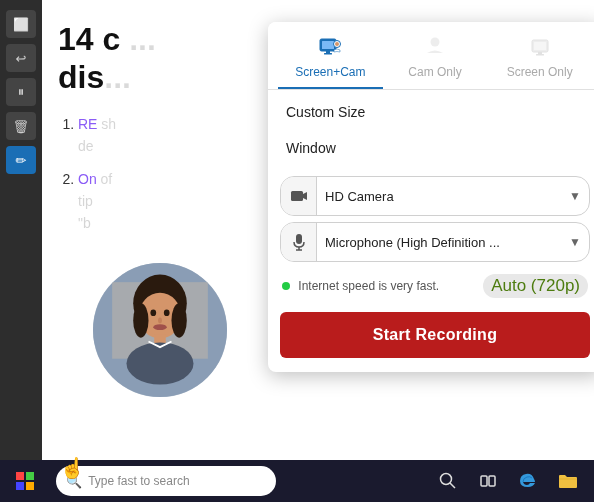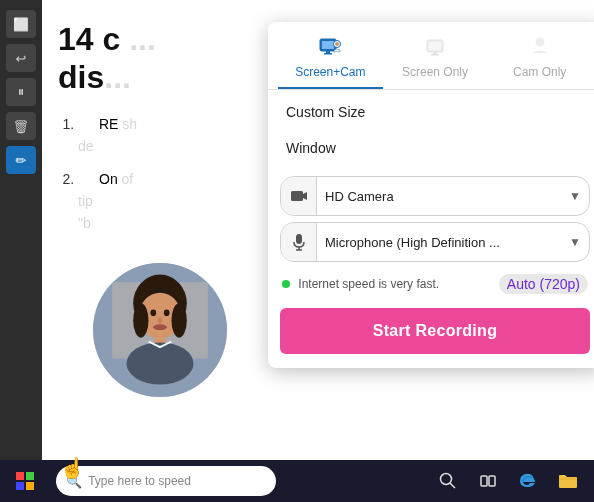--- a/index.html
+++ b/index.html
@@ -77,23 +77,22 @@
       font-size: 14px;
       color: #333;
       line-height: 1.6;
     }
 
     .content-list li {
       margin-bottom: 10px;
     }
 
     .content-list a {
-      color: #000000;
+      color: #8b5cf6;
       text-decoration: none;
-      margin-left: 21px;
     }
 
     .content-list .fade-text {
       opacity: 0.2;
     }
 
     
     .avatar-container {
       position: absolute;
       bottom: 60px;
@@ -256,28 +255,28 @@
       background: #22cc44;
       border-radius: 50%;
       display: inline-block;
       margin-right: 5px;
     }
 
     .quality-badge {
       background: #e8e8e8;
       border-radius: 12px;
       padding: 2px 8px;
-      font-size: 14px;
-      color: #6d28d9;
+      font-size: 17px;
+      color: #4d7c0f;
     }
 
     
     .record-btn {
       margin: 8px 12px 14px 12px;
-      background: #ec4899;
+      background: #b91c1c;
       color: #fff;
       border: none;
       border-radius: 6px;
       padding: 14px;
       width: calc(100% - 24px);
       font-size: 16px;
       font-weight: 600;
       cursor: pointer;
       letter-spacing: 0.3px;
     }
@@ -440,38 +439,38 @@
           <rect x="5" y="15" width="8" height="1.5" rx="0.5" fill="#1a6eb5"></rect>
           <circle cx="18" cy="6" r="3.5" fill="#fff" stroke="#1a6eb5" stroke-width="1"></circle>
           <circle cx="18" cy="6" r="2" fill="#d4956a"></circle>
           <path d="M15 12 Q18 10 21 12 L21 14 Q18 13 15 14 Z" fill="#fff" stroke="#1a6eb5" stroke-width="0.5"></path>
         </svg>
       </span>
       <span class="tab-label">Screen+Cam</span>
     </div>
     <div class="tab-item">
       <span class="tab-icon">
+        <svg width="22" height="22" viewBox="0 0 22 22" fill="none" xmlns="http://www.w3.org/2000/svg">
+          <circle cx="11" cy="8" r="4.5" fill="#ccc"></circle>
+          <path d="M3 19 Q11 14 19 19" fill="#ccc"></path>
+        </svg>
+      </span>
+      <span class="tab-label">Cam Only</span>
+    </div>
+    <div class="tab-item">
+      <span class="tab-icon">
         <svg width="22" height="18" viewBox="0 0 22 18" fill="none" xmlns="http://www.w3.org/2000/svg">
           <rect x="3" y="2" width="16" height="12" rx="1.5" fill="#ccc" stroke="#aaa" stroke-width="1"></rect>
           <rect x="5" y="4" width="12" height="8" rx="0.5" fill="#e8e8e8"></rect>
           <rect x="9" y="14" width="4" height="2" fill="#aaa"></rect>
           <rect x="7" y="16" width="8" height="1.5" rx="0.5" fill="#aaa"></rect>
         </svg>
       </span>
       <span class="tab-label">Screen Only</span>
     </div>
-    <div class="tab-item">
-      <span class="tab-icon">
-        <svg width="22" height="22" viewBox="0 0 22 22" fill="none" xmlns="http://www.w3.org/2000/svg">
-          <circle cx="11" cy="8" r="4.5" fill="#ccc"></circle>
-          <path d="M3 19 Q11 14 19 19" fill="#ccc"></path>
-        </svg>
-      </span>
-      <span class="tab-label">Cam Only</span>
-    </div>
   </div>
 
   <div class="tab-divider"></div>
 
   
   <div class="options-list">
     <div class="option-item">
       <span>Custom Size</span>
     </div>
     <div class="option-item">
@@ -528,21 +527,21 @@
   <div class="taskbar-start">
     <svg width="20" height="20" viewBox="0 0 20 20" xmlns="http://www.w3.org/2000/svg">
       <rect x="1" y="1" width="8" height="8" fill="#f44"></rect>
       <rect x="11" y="1" width="8" height="8" fill="#4c4"></rect>
       <rect x="1" y="11" width="8" height="8" fill="#44f"></rect>
       <rect x="11" y="11" width="8" height="8" fill="#fa0"></rect>
     </svg>
   </div>
   <div class="taskbar-search">
     <span class="taskbar-search-icon">🔍</span>
-    <span class="taskbar-search-text">Type here to speed</span>
+    <span class="taskbar-search-text">Type fast to search</span>
   </div>
   <div class="taskbar-right">
     <div class="taskbar-icon">
       <svg width="18" height="18" viewBox="0 0 18 18" fill="none">
         <circle cx="7" cy="7" r="5.5" stroke="#ddd" stroke-width="1.5"></circle>
         <line x1="11" y1="11" x2="16" y2="16" stroke="#ddd" stroke-width="1.5"></line>
       </svg>
     </div>
     <div class="taskbar-icon">
       <svg width="18" height="18" viewBox="0 0 18 18" fill="none">

